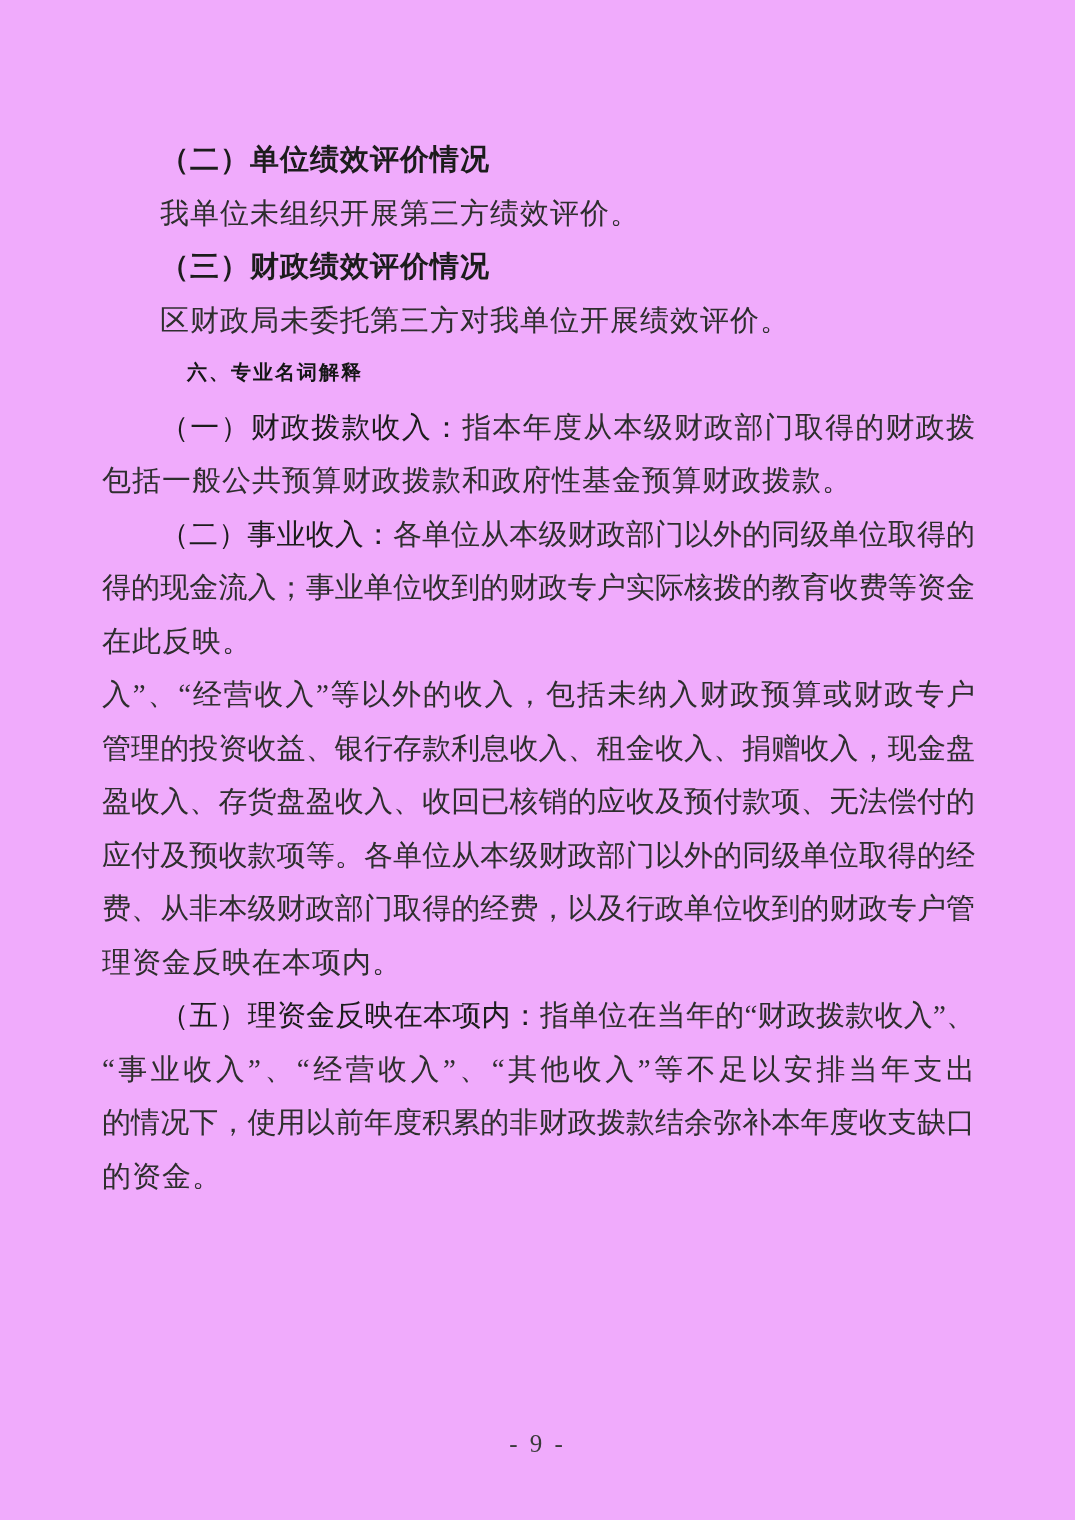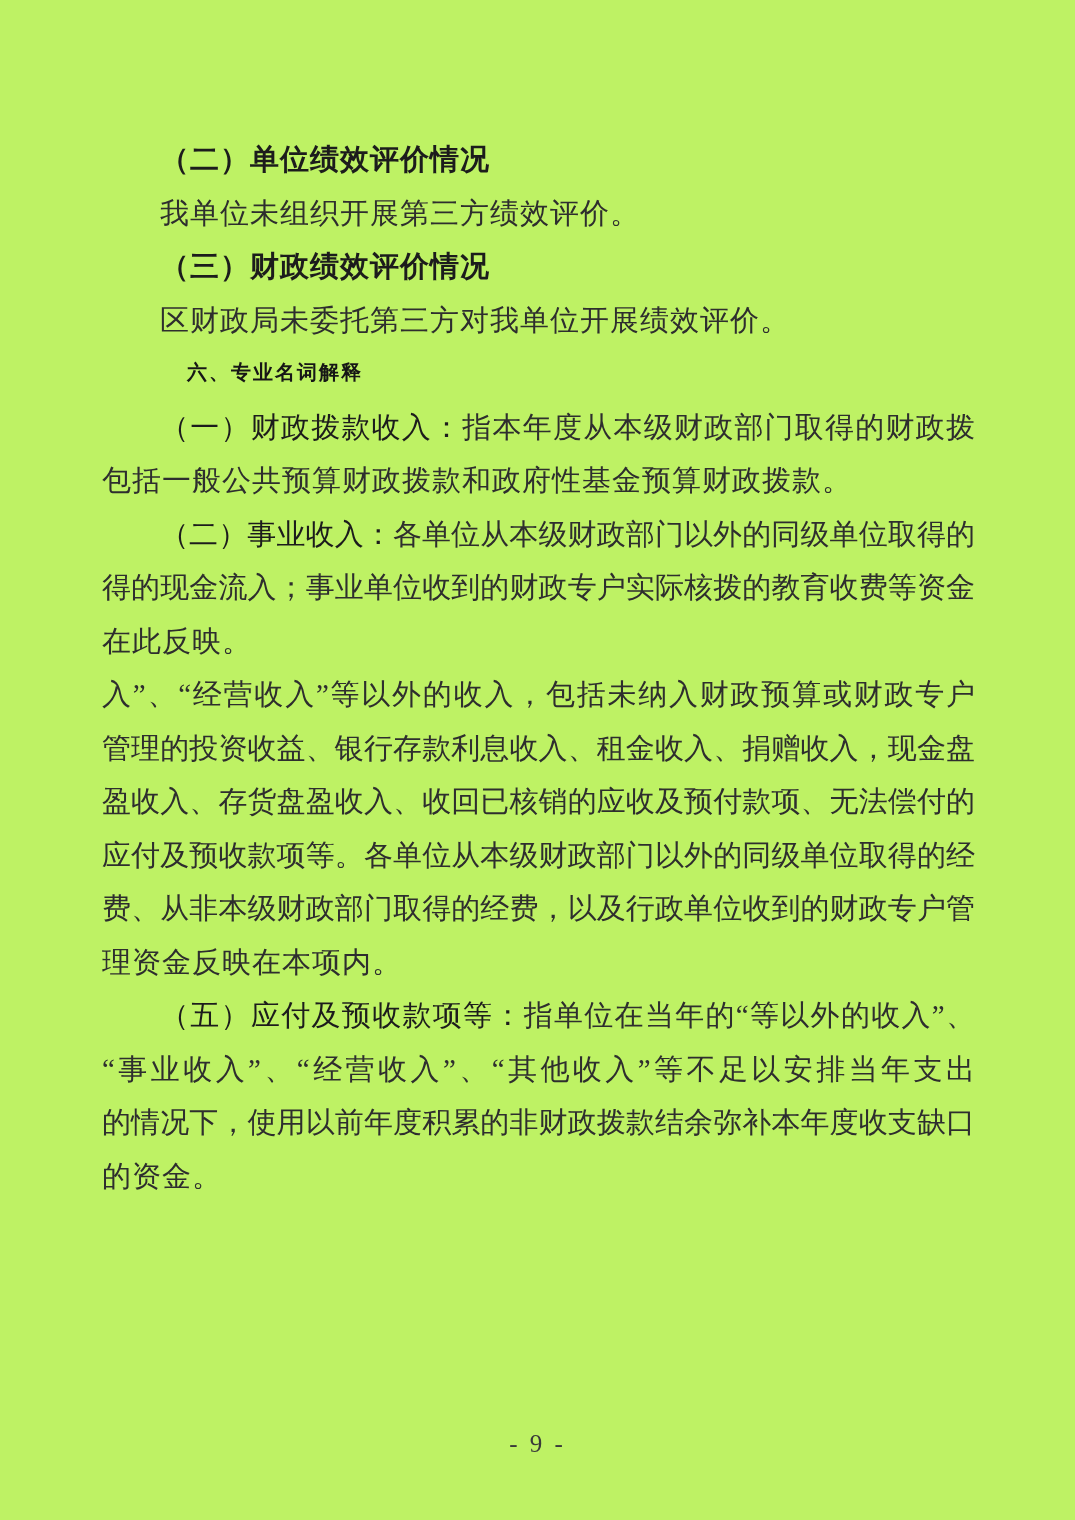--- a/index.html
+++ b/index.html
@@ -1,20 +1,20 @@
 <!DOCTYPE html>
 <html><head>
 <meta charset="utf-8">
 <style>
   html, body { margin: 0; padding: 0; background: #ffffff; }
   .page {
     position: relative;
     width: 1075px;
     height: 1520px;
-    background: #bef264;
+    background: #f0abfc;
     overflow: hidden;
     font-family: "Liberation Serif", "DejaVu Serif", serif;
   }
   .content {
     position: absolute;
     left: 102px;
     top: 133px;
     width: 873px;
   }
   .line {
@@ -124,21 +124,21 @@
 
     <div class="line fill">
       <span>费、从非本级财政部门取得的经费，以及行政单位收到的财政专户管</span>
     </div>
 
     <div class="line">
       <span>理资金反映在本项内。</span>
     </div>
 
     <div class="line indent fill">
-      <span class="b">（五）应付及预收款项等：</span><span>指单位在当年的“等以外的收入”、</span>
+      <span class="b">（五）理资金反映在本项内：</span><span>指单位在当年的“财政拨款收入”、</span>
     </div>
 
     <div class="line fill">
       <span>“事业收入”、“经营收入”、“其他收入”等不足以安排当年支出</span>
     </div>
 
     <div class="line fill">
       <span>的情况下，使用以前年度积累的非财政拨款结余弥补本年度收支缺口</span>
     </div>
 

